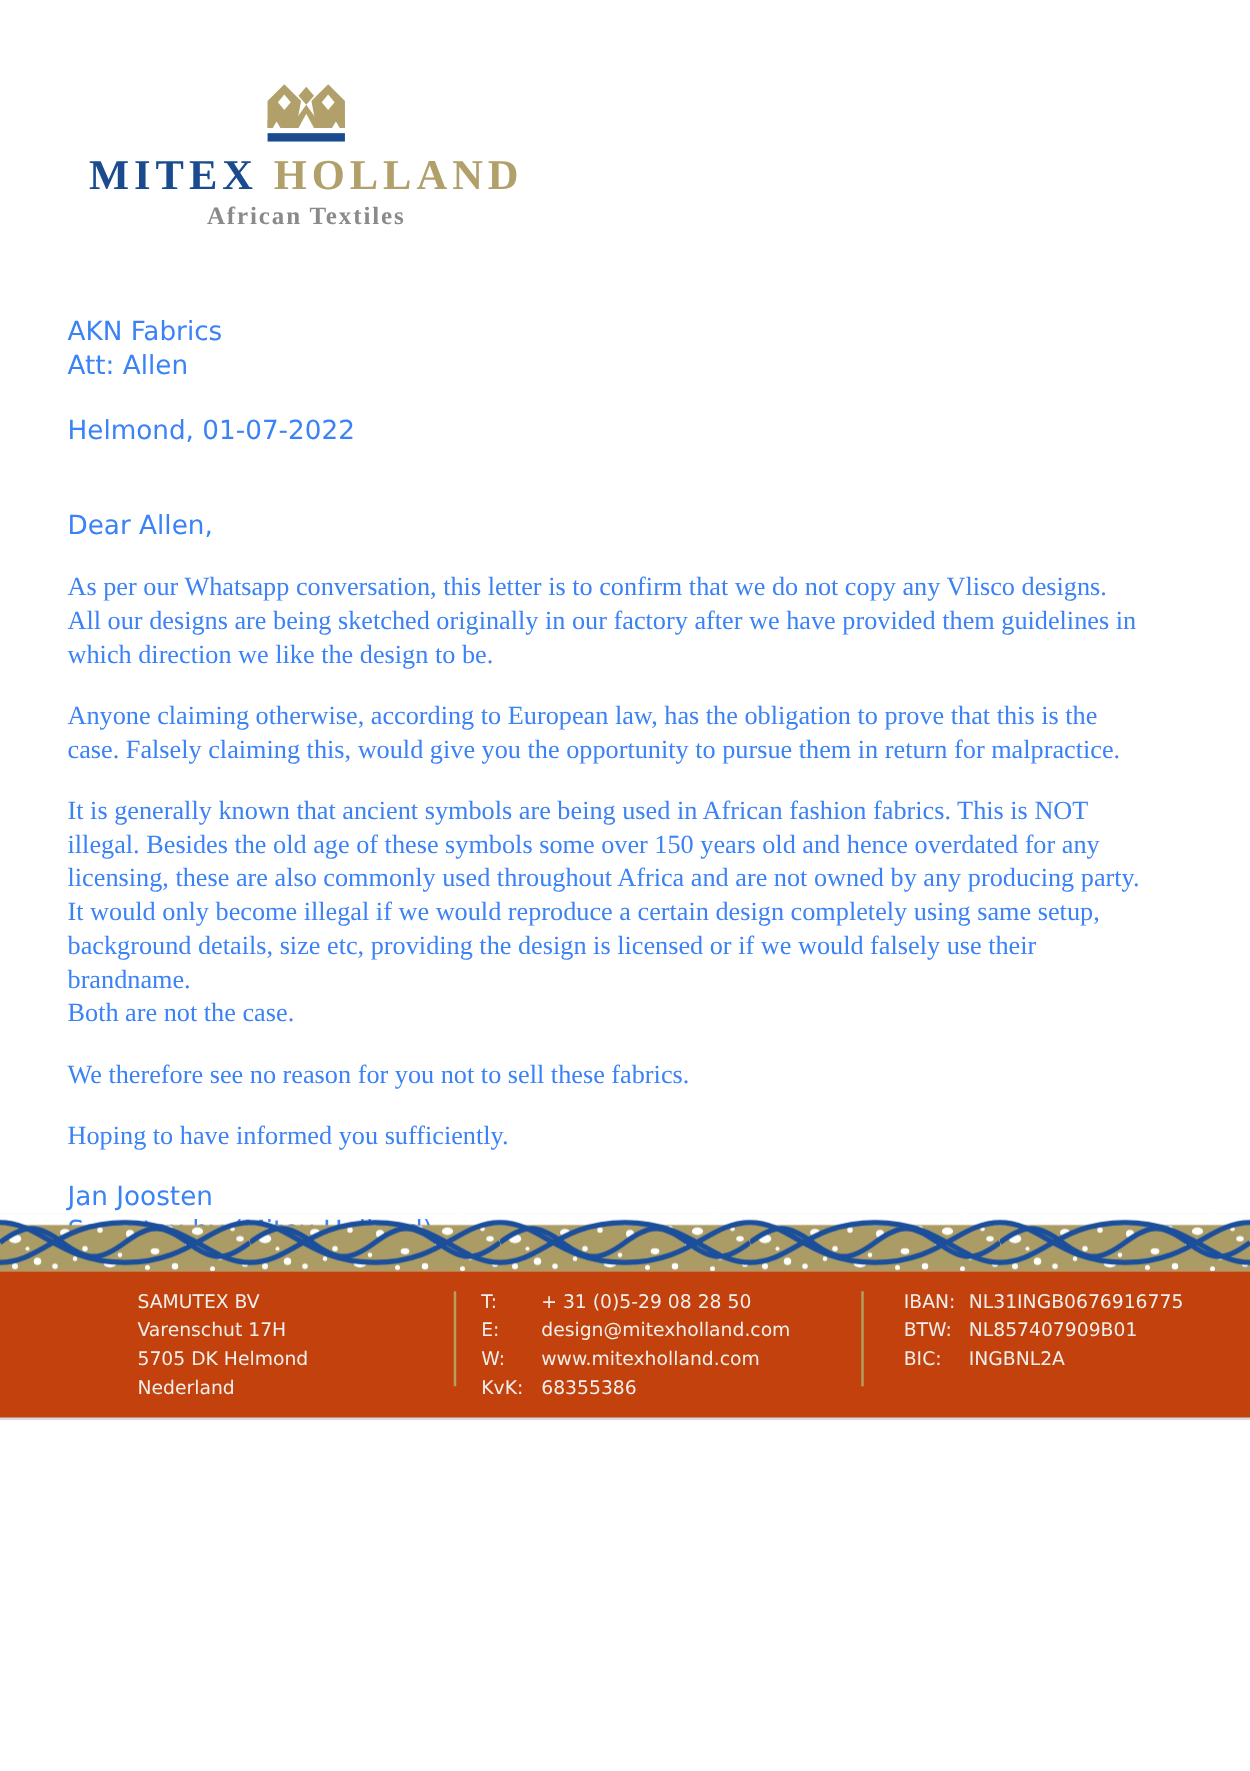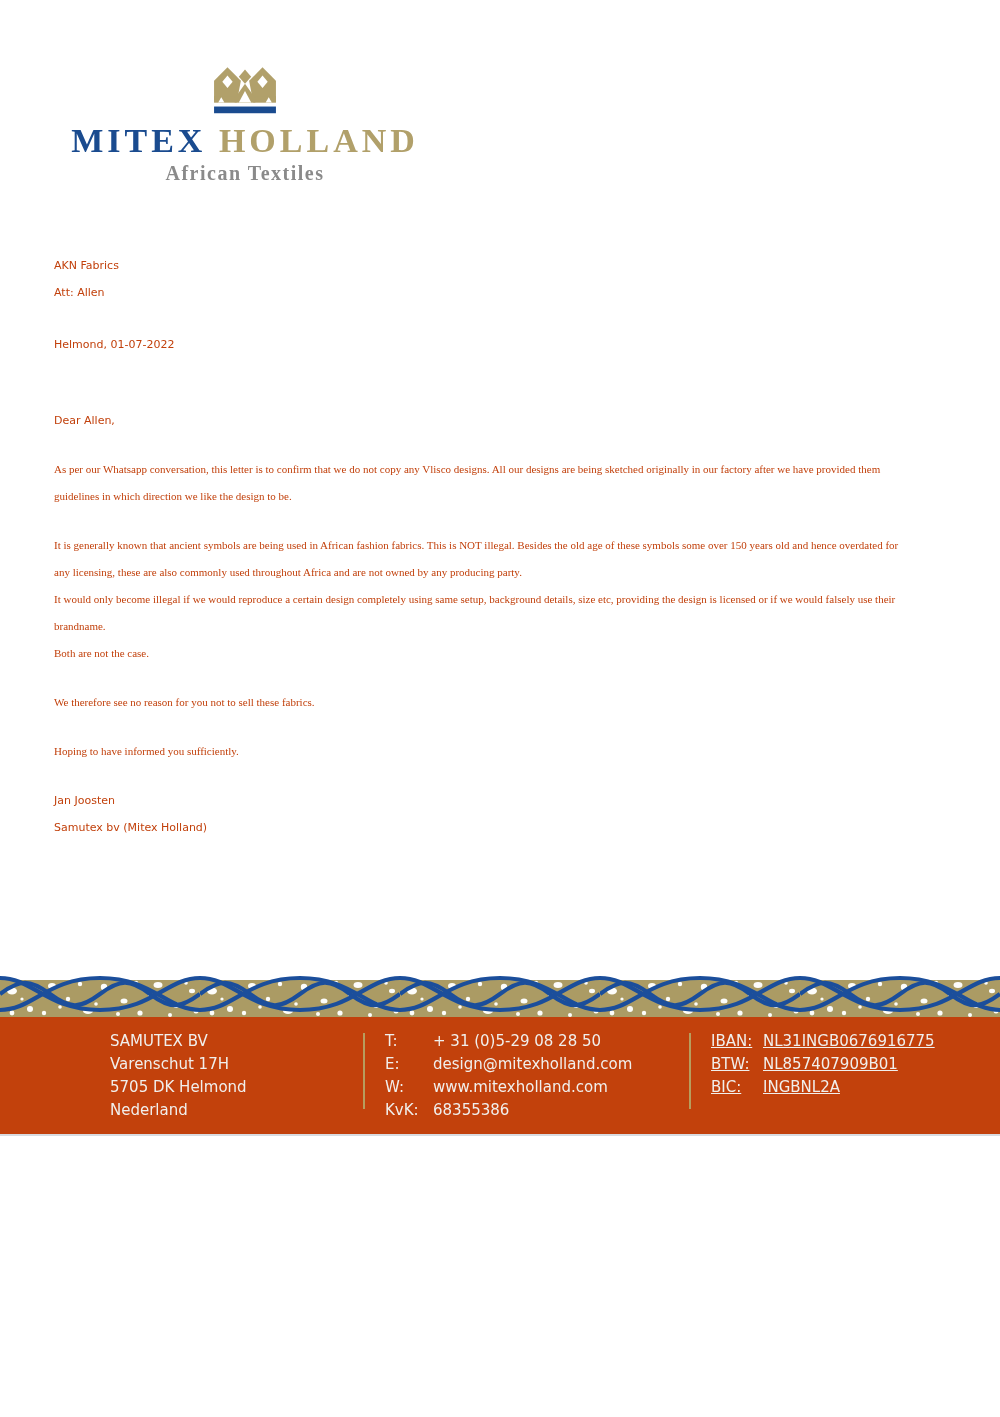--- a/index.html
+++ b/index.html
@@ -19,41 +19,41 @@
   .wordmark .primary { color:#1a4b8f; }
   .wordmark .secondary { color:#b1a06a; }
   .tagline {
     margin-top:3px; font-family:"Liberation Serif", serif; font-weight:bold;
     font-size:20px; letter-spacing:1.5px; color:#8a8a8a;
   }
 
   
   .letter {
     position:absolute; left:54px; top:252px; width:860px;
-    font-size:11px; line-height:27px; color:#c2410c;
+    font-size:21px; line-height:27px; color:#3b82f6;
   }
   .letter p { margin:0; }
   .dateline { margin-top:25px !important; }
   .salutation { margin-top:49px !important; }
   .para { margin-top:22px !important;font-family:Liberation Serif, serif; }
   .para.tight { margin-top:0 !important; }
   .signature { margin-top:22px; }
 
   
   .footer { position:absolute; left:0; right:0; bottom:0; height:165px; }
   .band { display:block; width:1000px; height:46px; }
   .footer-blue {
     height:119px; background:#c2410c; box-sizing:border-box;
     display:flex; align-items:flex-start; padding-top:13px;
     color:#f1efec; font-size:15px; line-height:23px;
   }
   .fcol1 { margin-left:110px; width:253px; }
   .fdivider { width:2px; height:76px; background:#b79d5e; margin-top:3px; }
   .fcol2 { margin-left:20px; width:304px; }
-  .fcol3 { margin-left:20px;text-decoration:underline; }
+  .fcol3 { margin-left:32px; }
   .frow { display:flex; }
   .flabel { width:48px; flex:0 0 auto; }
   .fcol3 .flabel { width:52px; }
   .bottom-edge { position:absolute; left:0; right:0; bottom:0; height:2px; background:#d8dbe0; }
 </style>
 </head>
 <body>
 
 <div class="page">
 
@@ -94,20 +94,21 @@
         <p>Att: Allen</p>
       </div>
 
     <p class="dateline">Helmond, 01-07-2022</p>
 
     <p class="salutation">Dear Allen,</p>
 
     <div>
 
     <p class="para">As per our Whatsapp conversation, this letter is to confirm that we do not copy any Vlisco designs. All our designs are being sketched originally in our factory after we have provided them guidelines in which direction we like the design to be.</p>
+        <p class="para">Anyone claiming otherwise, according to European law, has the obligation to prove that this is the case. Falsely claiming this, would give you the opportunity to pursue them in return for malpractice.</p>
         <p class="para">It is generally known that ancient symbols are being used in African fashion fabrics. This is NOT illegal. Besides the old age of these symbols some over 150 years old and hence overdated for any licensing, these are also commonly used throughout Africa and are not owned by any producing party.</p>
         <p class="para tight">It would only become illegal if we would reproduce a certain design completely using same setup, background details, size etc, providing the design is licensed or if we would falsely use their brandname.</p>
         <p class="para tight">Both are not the case.</p>
         <p class="para">We therefore see no reason for you not to sell these fabrics.</p>
         <p class="para">Hoping to have informed you sufficiently.</p>
       </div>
 
     <div class="signature">
 
     <p>Jan Joosten</p>

